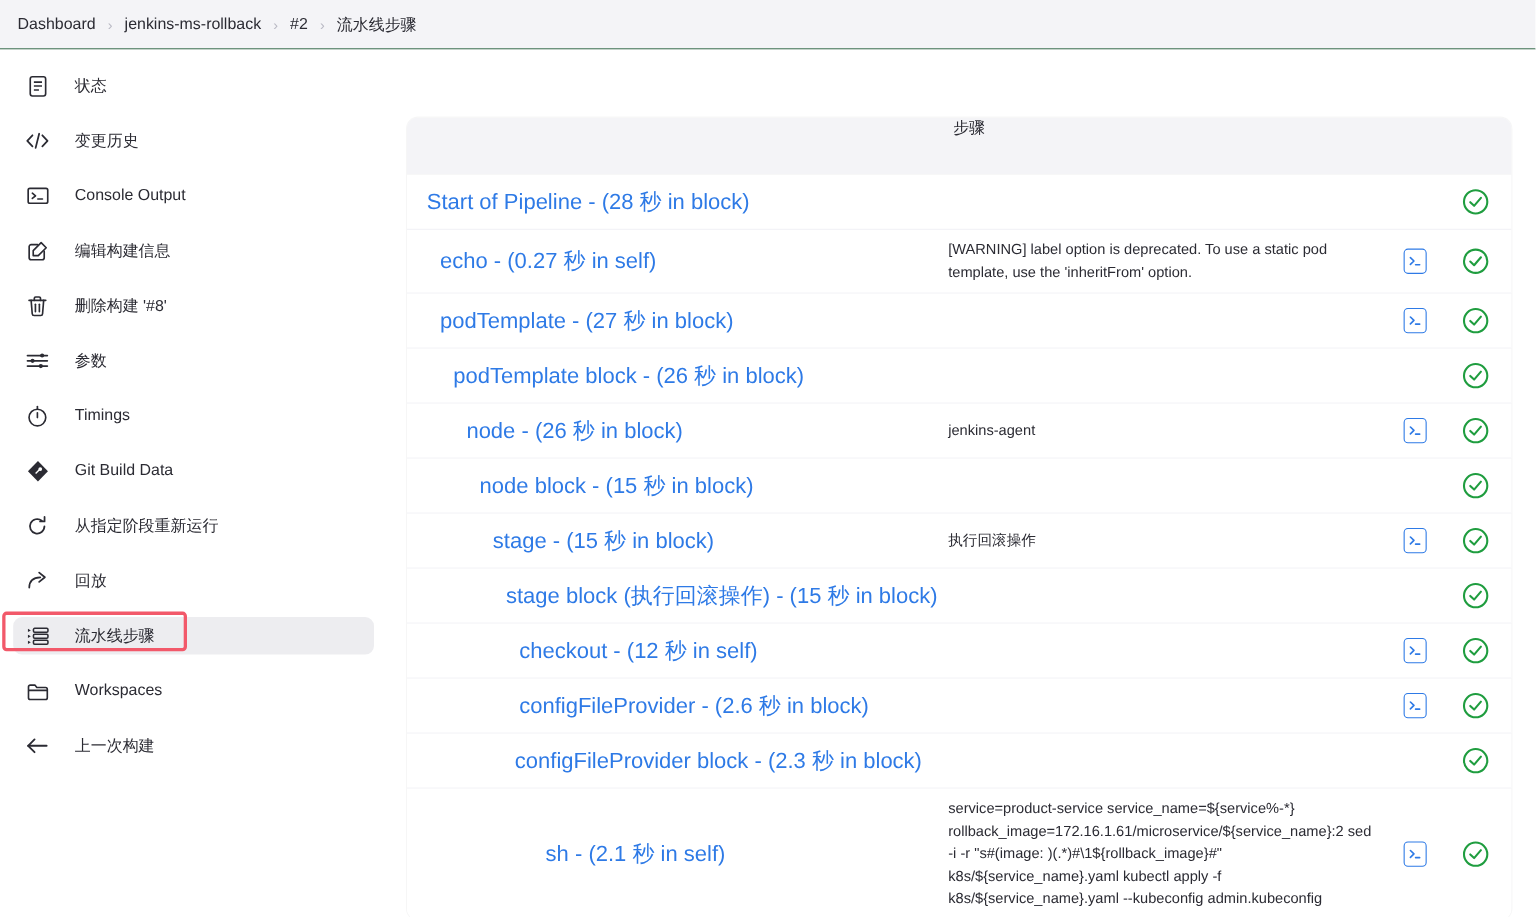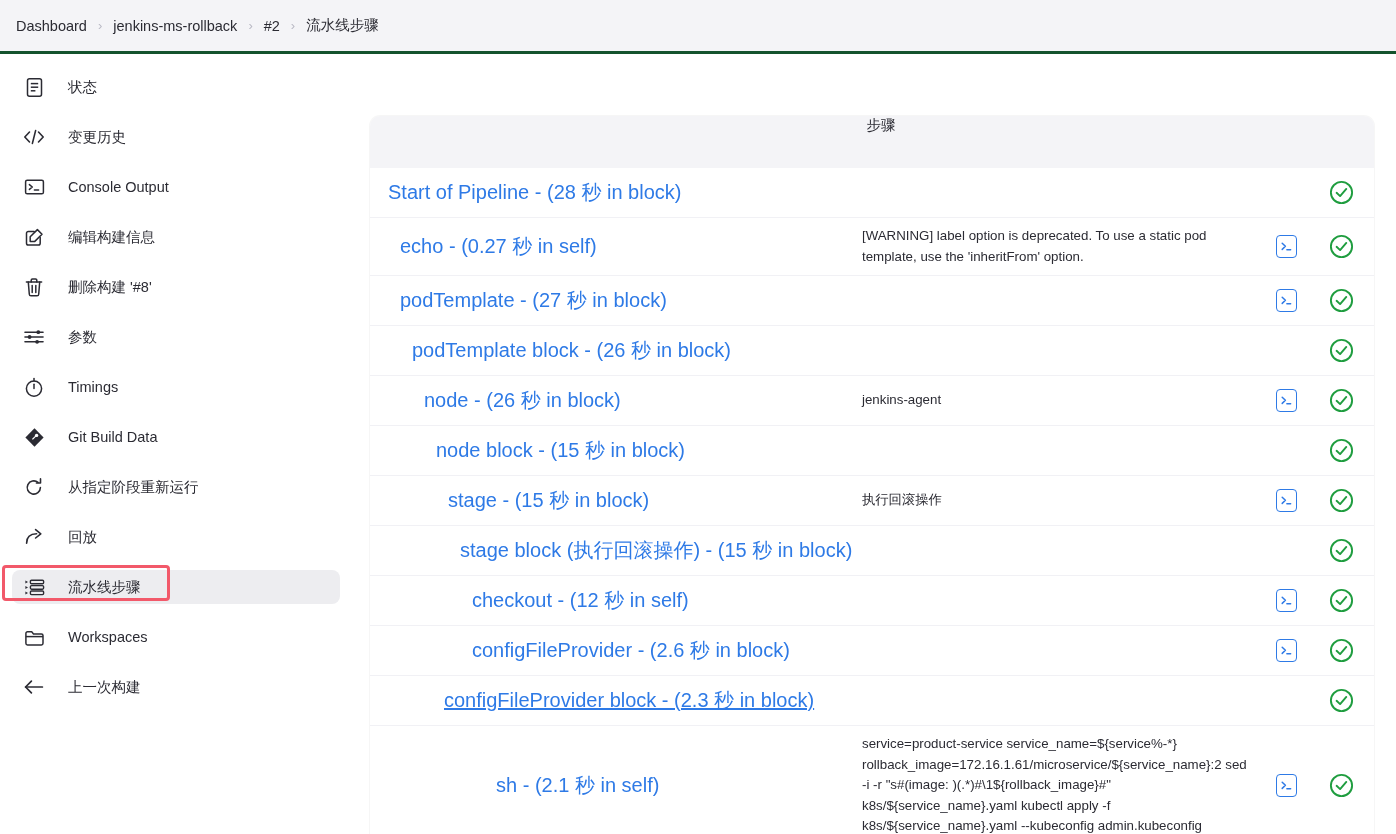--- a/index.html
+++ b/index.html
@@ -7,26 +7,26 @@
     margin: 0; padding: 0;
     width: 1396px; height: 834px;
     background: #ffffff;
     font-family: "Liberation Sans", "DejaVu Sans", sans-serif;
     -webkit-font-smoothing: antialiased;
     overflow: hidden;
   }
 
   
   .breadcrumb-bar {
-    height: 54px;
+    height: 45px;
     background: #f4f4f7;
     display: flex;
     align-items: center;
     padding-left: 16px;
-    border-bottom: 3px solid #14532d;
+    border-bottom: 1px solid #14532d;
   }
   .crumb {
     font-size: 14.5px;
     color: #2b2b33;
     white-space: nowrap;
   }
   .crumb.link { color: #2b2b33; cursor: pointer; }
   .crumb-sep {
     color: #b9b9c4;
     font-size: 13px;
@@ -491,21 +491,21 @@
               </div>
             </div>
             <div class="cell-status">
               <svg class="status-ok" viewBox="0 0 25 25">
                 <circle cx="12.5" cy="12.5" r="10.6" fill="none" stroke="#1f9d3f" stroke-width="1.9"></circle>
                 <polyline points="7.6,12.8 11.1,16.1 17.3,8.9" fill="none" stroke="#1f9d3f" stroke-width="1.9" stroke-linecap="round" stroke-linejoin="round"></polyline>
               </svg>
             </div>
           </div>
           <div class="row">
-            <div class="cell-step"><span class="step-link" style="margin-left: 56px; text-decoration: underline;">configFileProvider block - (2.3 秒 in block)</span></div>
+            <div class="cell-step"><span class="step-link" style="margin-left: 80px;">configFileProvider block - (2.3 秒 in block)</span></div>
             <div class="cell-args"></div>
             <div class="cell-console"></div>
             <div class="cell-status">
               <svg class="status-ok" viewBox="0 0 25 25">
                 <circle cx="12.5" cy="12.5" r="10.6" fill="none" stroke="#1f9d3f" stroke-width="1.9"></circle>
                 <polyline points="7.6,12.8 11.1,16.1 17.3,8.9" fill="none" stroke="#1f9d3f" stroke-width="1.9" stroke-linecap="round" stroke-linejoin="round"></polyline>
               </svg>
             </div>
           </div>
           <div class="row">

